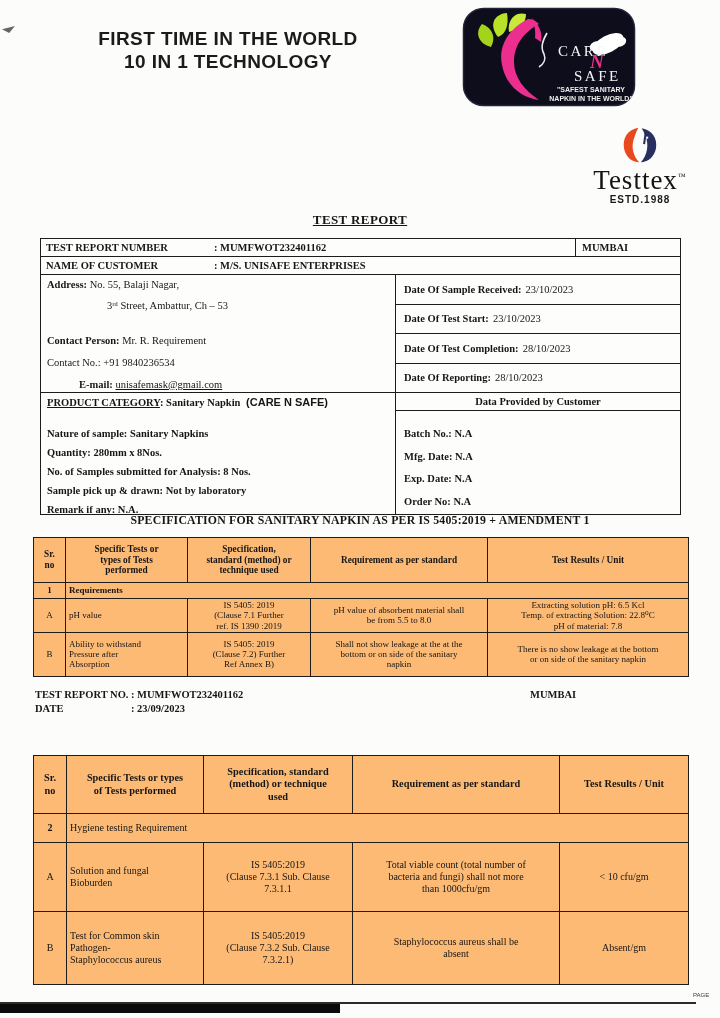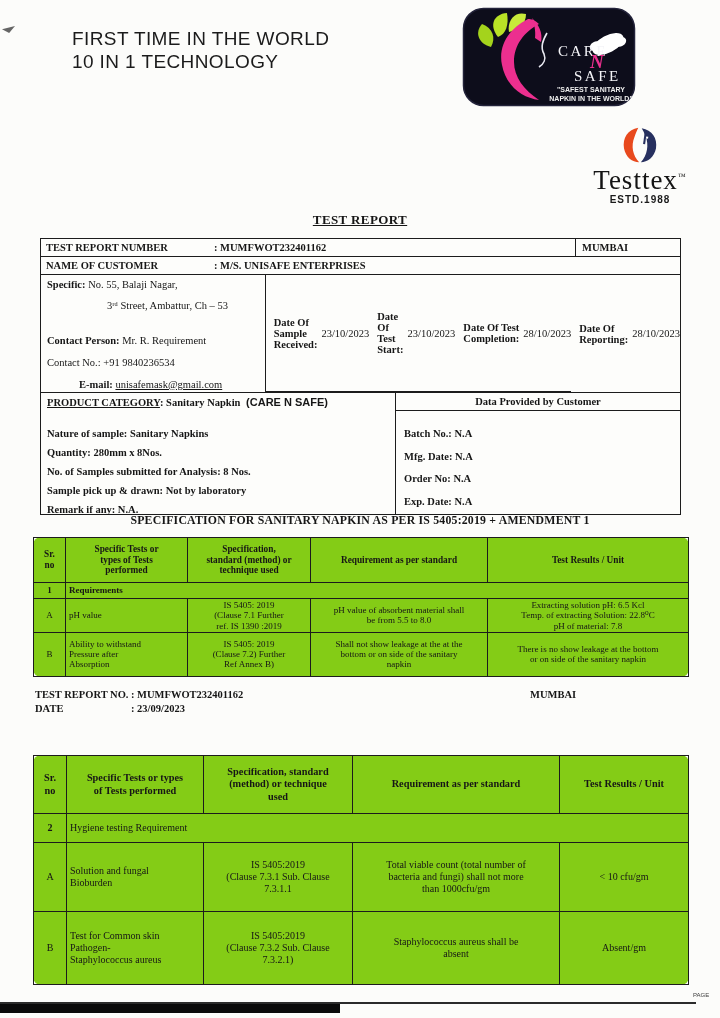--- a/index.html
+++ b/index.html
@@ -9,22 +9,22 @@
     font-family:"Liberation Serif","DejaVu Serif",serif; color:#161616;
   }
   .b { font-weight:bold; }
   .u { text-decoration:underline; }
   .sans { font-family:"Liberation Sans","DejaVu Sans",sans-serif; }
   .pre { white-space:pre-line; }
 
   .scan-speck { position:absolute; left:2px; top:26px; width:13px; height:7px;
     background:#4a4a4a; clip-path:polygon(0 45%,100% 0,55% 100%); opacity:.85; }
 
-  .header-title { position:absolute; left:72px; top:27px; width:312px; 
-    font-family:"Liberation Sans","DejaVu Sans",sans-serif; font-weight:normal;
+  .header-title { position:absolute; left:72px; top:27px; width:312px; text-align:center;
+    font-family:"Liberation Sans","DejaVu Sans",sans-serif; font-weight:bold;
     font-size:19px; line-height:23px; letter-spacing:.4px; color:#1b1b1b; }
 
   .care-logo { position:absolute; left:462px; top:7px; width:174px; height:100px; }
 
   .testtex-logo { position:absolute; left:578px; top:126px; width:124px; text-align:center; }
   .tt-icon { display:block; margin:0 auto 0 auto; }
   .tt-name { font-family:"Liberation Serif","DejaVu Serif",serif; font-size:27px;
     line-height:26px; color:#141414; letter-spacing:1px; }
   .tt-name sup { font-size:8px; }
   .tt-estd { font-family:"Liberation Sans","DejaVu Sans",sans-serif; font-weight:bold;
@@ -44,42 +44,42 @@
   .it-row2 { display:flex; align-items:center; border-bottom:1.4px solid #1c1c1c;
     height:17px; padding-left:5px; }
   .it-row3 { display:flex; border-bottom:1.4px solid #1c1c1c; height:117px; }
   .it-left { width:355px; border-right:1.4px solid #1c1c1c; box-sizing:border-box;
     padding:3px 6px 0 6px; }
   .addr-line { line-height:13px; }
   .addr-line2 { margin-left:60px; margin-top:8px; }
   .addr-contact { margin-top:22px; }
   .addr-phone { margin-top:9px; }
   .addr-email { margin-top:9px;margin-left:32px; }
-  .it-dates { flex:1; display:flex; flex-direction:row; }
+  .it-dates { flex:1; display:flex; flex-direction:column; }
   .date-cell { flex:1; border-bottom:1.3px solid #1c1c1c; display:flex; align-items:center;
     padding-left:8px; }
   .date-cell:last-child { border-bottom:none; }
   .date-cell .val { margin-left:4px; }
   .it-row4 { display:flex; height:121px; }
   .it-product { width:355px; border-right:1.4px solid #1c1c1c; box-sizing:border-box;
     padding:2px 11px 0 6px; }
   .prod-cat { line-height:14px; margin-bottom:17px; }
   .prod-brand { font-size:11px; margin-left:3px; }
   .prod-line { font-weight:bold; line-height:13px; margin-top:6px; }
   .it-data { flex:1; display:flex; flex-direction:column; }
   .data-header { height:17px; line-height:17px; border-bottom:1.3px solid #1c1c1c;
     text-align:center; font-weight:bold; }
   .data-fields { padding:12px 0 16px 8px; }
   .data-fields div { font-weight:bold; line-height:22.5px; }
 
   .spec-title { position:absolute; left:0; right:0; top:513px; text-align:center;
     font-weight:bold; font-size:11.8px; letter-spacing:.2px; }
 
   
-  table.spec { border-collapse:collapse; table-layout:fixed; background:#84cc16;border-radius:8px; }
+  table.spec { border-collapse:collapse; table-layout:fixed; background:#fdba74; }
   table.spec th, table.spec td { border:1.3px solid #1c1c1c; padding:1px 3px;
     vertical-align:middle; overflow:hidden; }
   .t1 { position:absolute; left:33px; top:537px; width:655px; font-size:9px; line-height:1.14; }
   .t1 th { height:42px; font-size:9.3px; font-weight:bold; text-align:center; }
   .t1 tr.sec td { height:13px; }
   .t1 tr.rA td { height:28px; }
   .t1 tr.rB td { height:41px; }
   .t2 { position:absolute; left:33px; top:755px; width:655px; font-size:10px; line-height:1.22; }
   .t2 th { height:55px; font-size:10.3px; font-weight:bold; text-align:center; }
   .t2 tr.sec td { height:26px; }
@@ -161,21 +161,21 @@
       </div>
       <div class="it-city">MUMBAI</div>
     </div>
     <div class="it-row2">
       <span class="lbl-wide">NAME OF CUSTOMER</span>
       <span class="b">: M/S. UNISAFE ENTERPRISES</span>
     </div>
     <div class="it-row3">
       <div class="it-left">
         <div class="addr-line">
-          <span class="b">Specific:</span>
+          <span class="b">Address:</span>
           <span>No. 55, Balaji Nagar,</span>
         </div>
         <div class="addr-line addr-line2">3ʳᵈ Street, Ambattur, Ch – 53</div>
         <div class="addr-line addr-contact">
           <span class="b">Contact Person:</span>
           <span>Mr. R. Requirement</span>
         </div>
         <div class="addr-line addr-phone">Contact No.: +91 9840236534</div>
         <div class="addr-line addr-email">
           <span class="b">E-mail:</span>
@@ -211,22 +211,22 @@
         <div class="prod-line">Quantity: 280mm x 8Nos.</div>
         <div class="prod-line">No. of Samples submitted for Analysis: 8 Nos.</div>
         <div class="prod-line">Sample pick up &amp; drawn: Not by laboratory</div>
         <div class="prod-line">Remark if any: N.A.</div>
       </div>
       <div class="it-data">
         <div class="data-header">Data Provided by Customer</div>
         <div class="data-fields">
           <div>Batch No.: N.A</div>
           <div>Mfg. Date:  N.A</div>
+          <div>Exp. Date: N.A</div>
           <div>Order No:  N.A</div>
-          <div>Exp. Date: N.A</div>
         </div>
       </div>
     </div>
   </div>
 
   <div class="spec-title">SPECIFICATION FOR SANITARY NAPKIN AS PER IS 5405:2019 + AMENDMENT 1</div>
 
   <table class="spec t1">
     <colgroup>
         <col style="width:32px">

